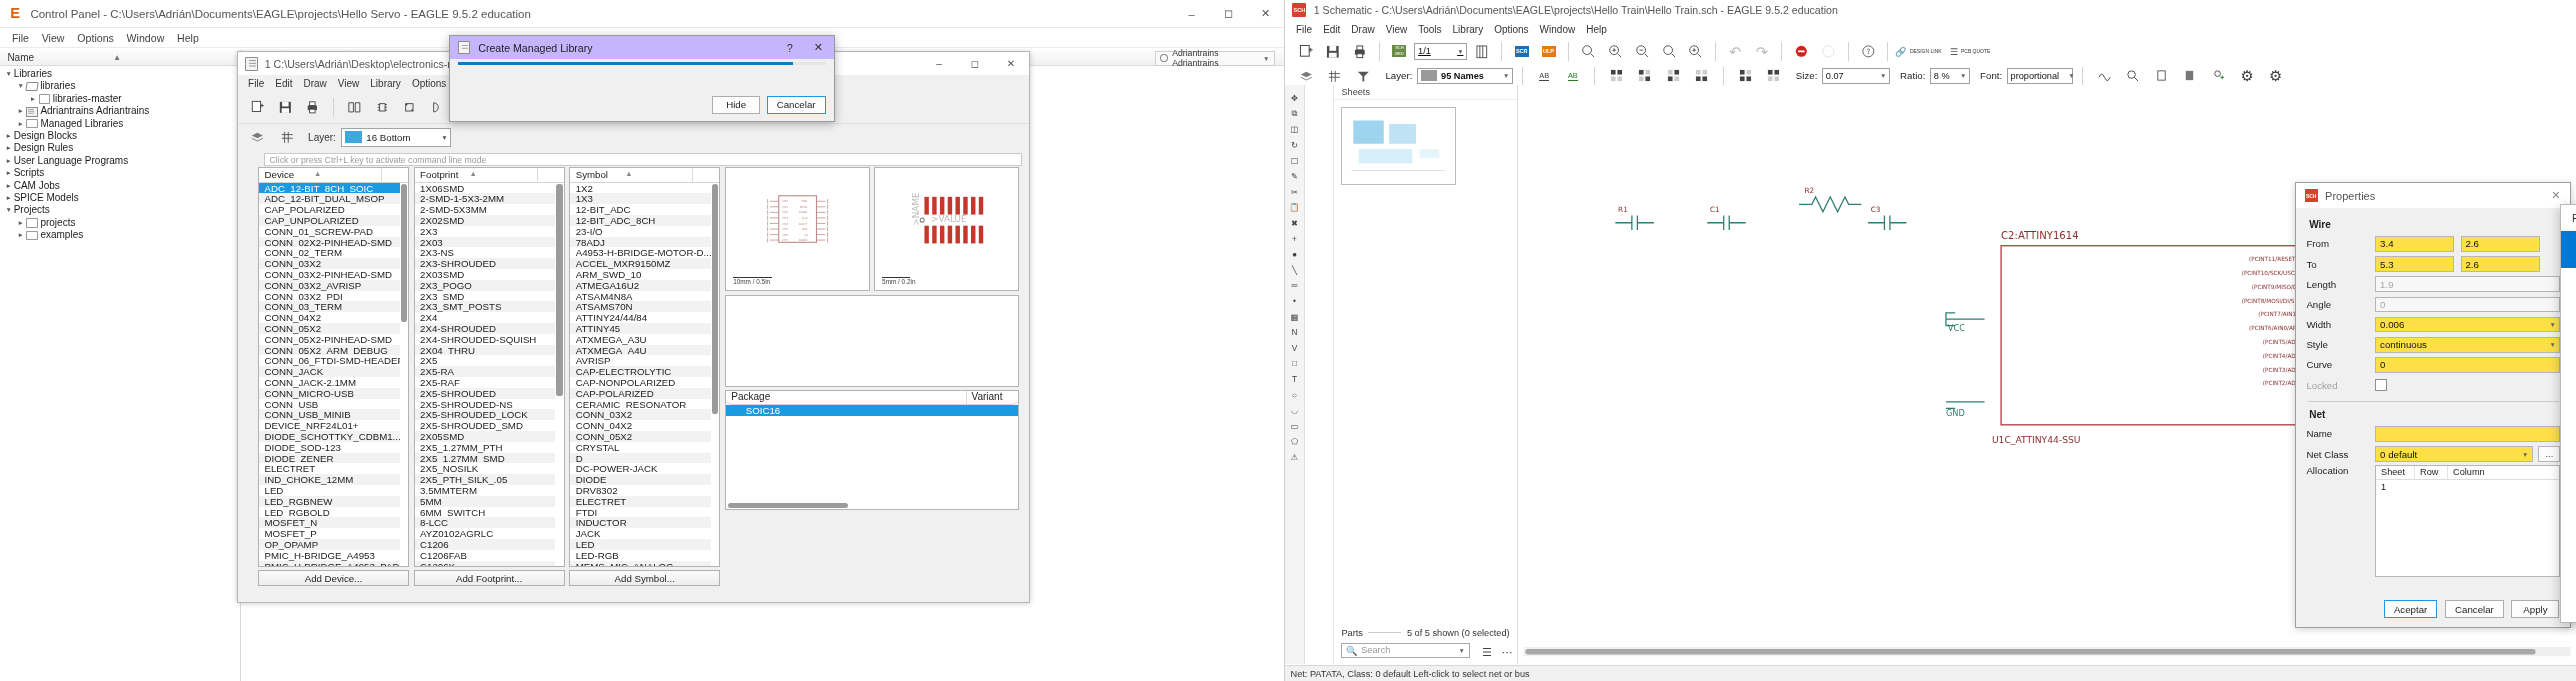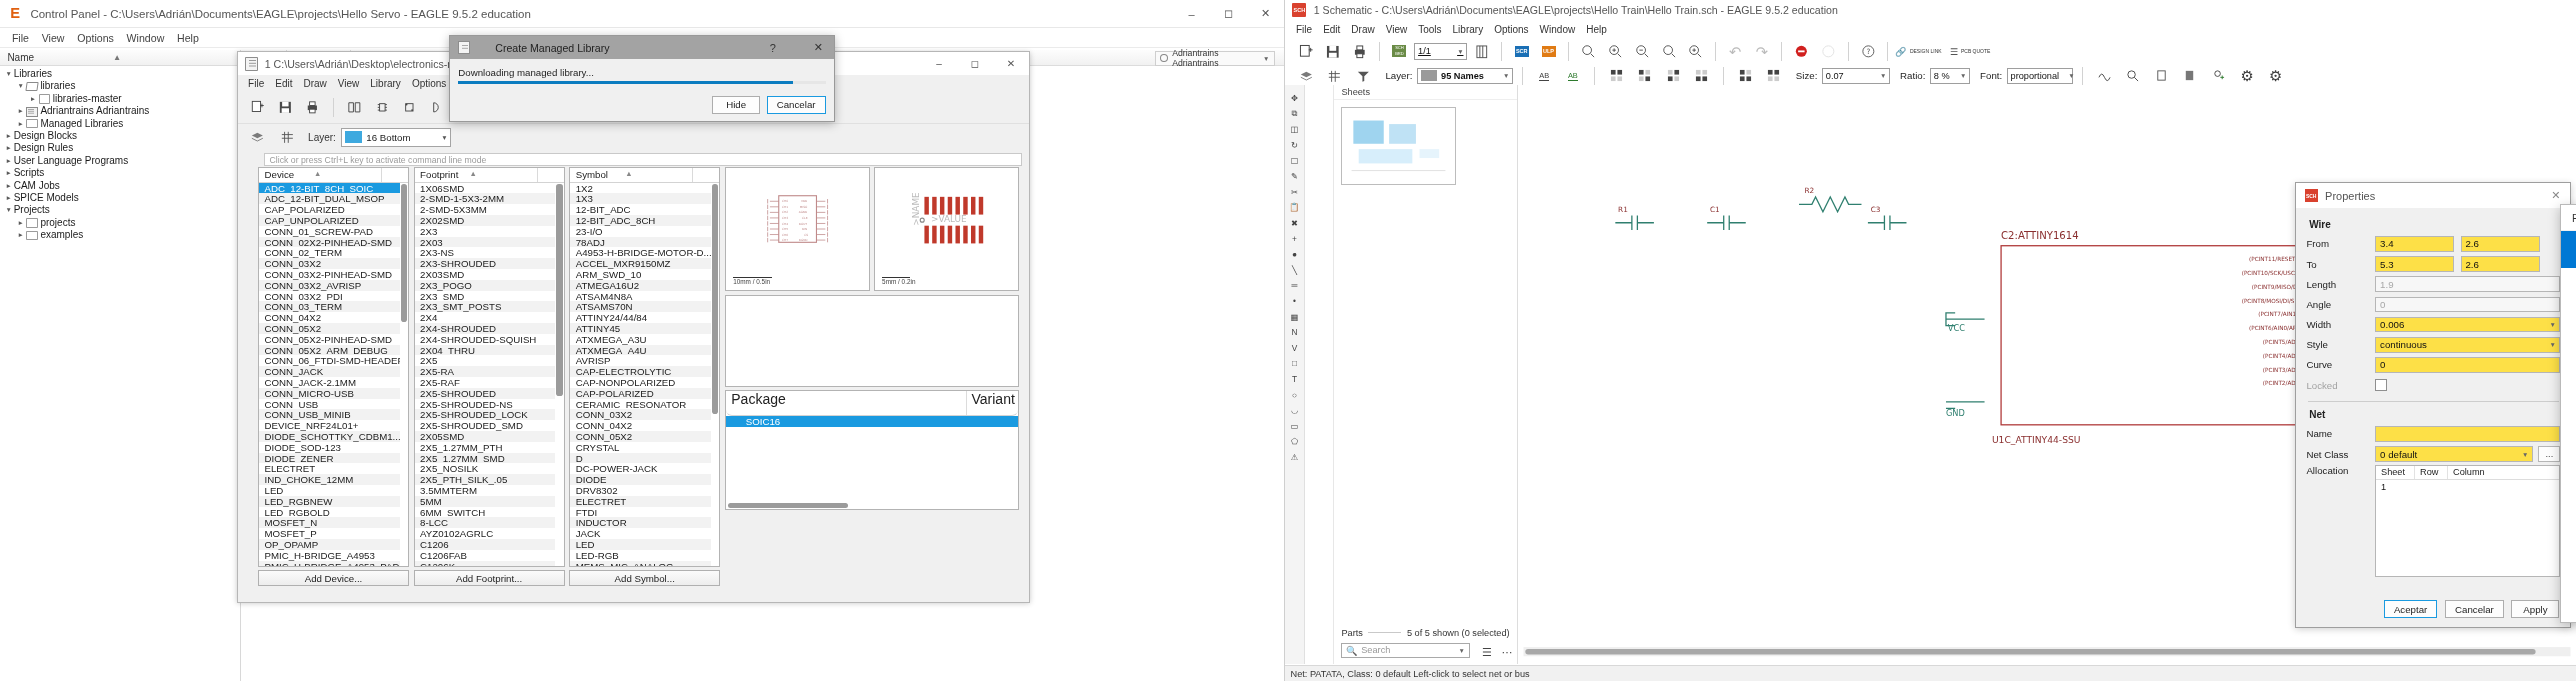--- a/index.html
+++ b/index.html
@@ -87,30 +87,30 @@
   .rows div:nth-child(odd){ background:#ffffff; }
   .rows div:nth-child(even){ background:#f2f2f2; }
   .rows div.sel { background:#1a9ae0; color:#fff; }
   .vsb { position:absolute; right:0; top:14.7px; bottom:0; width:8.3px; background:#fff;}
   .vsb i { position:absolute; left:0.9px; width:6.4px; background:#9b9b9b; border-radius:2.8px;}
   .addbtn { height:16.6px; margin-top:2.8px; border:0.9px solid #b0b0b0; background:linear-gradient(#fbfbfb,#ededed);
      font-size:9.7px; color:#222; display:flex; align-items:center; justify-content:center;}
 
   .prevbox { border:0.9px solid #b3b3b3; background:#fff; position:relative; }
   .scalebar { position:absolute; left:7.4px; bottom:5.5px; font-size:6.4px; color:#444; }
-  .pkghead { height:25px; display:flex; font-size:14px; color:#222; border-bottom:0.9px solid #d3d3d3;border-radius:6px;}
+  .pkghead { height:14px; display:flex; font-size:10px; color:#222; border-bottom:0.9px solid #d3d3d3;border-radius:6px;}
   .pkghead .a { flex:1; padding-left:5.5px;} .pkghead .b{ width:52px; border-left:0.9px solid #dcdcdc; padding-left:4.6px;}
   .pkgrow { height:11px; background:#1a9ae0; color:#fff; font-size:9.7px; padding-left:20px;}
   .hsb { position:absolute; left:0; right:0; bottom:0; height:7.4px; background:#fff;}
   .hsb i { position:absolute; top:0.9px; left:1.8px; height:5.5px; background:#9b9b9b; border-radius:2.8px;}
 
   
   .cml { position:absolute; left:449px; top:35px; width:386px; height:87px;
      background:#f0f0f0; border:0.9px solid #999; box-shadow:0 1.8px 9.2px rgba(0,0,0,.28); z-index:40;}
-  .cml-tb { height:23px; background:#a3a3a3; display:flex; align-items:center; padding-left:8.3px; gap:25px;text-align:center;}
+  .cml-tb { height:23px; background:#c4b5fd; display:flex; align-items:center; padding-left:8.3px; gap:8px;text-align:center;}
   .cml-tb .bico{ width:12px;height:13px; background:#f4f4f4; border:0.9px solid #8d8d8d; position:relative;}
   .cml-tb .bico::after{content:"";position:absolute;left:2.8px;top:2.8px;width:5.5px;height:0.9px;background:#aaa;
      box-shadow:0 2.8px 0 #aaa;}
   .cml-tb .t { font-size:10.6px; color:#222; }
   .cml-tb .q { margin-left:auto; font-size:11px; color:#333; padding:0 9.2px;}
   .cml-tb .x { font-size:11px; color:#333; padding:0 11px 0 3.7px;}
   .cml-msg { font-size:9.7px; color:#222; padding:8.3px 0 0 8.3px;}
   .pbar { margin:2.8px 8.3px 0 8.3px; height:2.8px; background:#e6e6e6;}
   .pbar i { display:block; height:2.8px; width:91%; background:#0b7cc0;}
   .cml-btns { position:absolute; right:8.3px; bottom:7.4px; display:flex; gap:6.4px;}
@@ -638,21 +638,20 @@
       </div>
     </div>
 
     <div class="cml">
       <div class="cml-tb">
         <div class="bico"></div>
         <div class="t">Create Managed Library</div>
         <div class="q">?</div>
         <div class="x">✕</div>
       </div>
-      <div class="cml-msg">Downloading managed library...</div>
       <div class="pbar">
           <i id="pbfill" style="width: 91%;"></i>
         </div>
       <div class="cml-btns">
         <div class="btn">Hide</div>
         <div class="btn def">Cancelar</div>
       </div>
     </div>
   </div>
 

